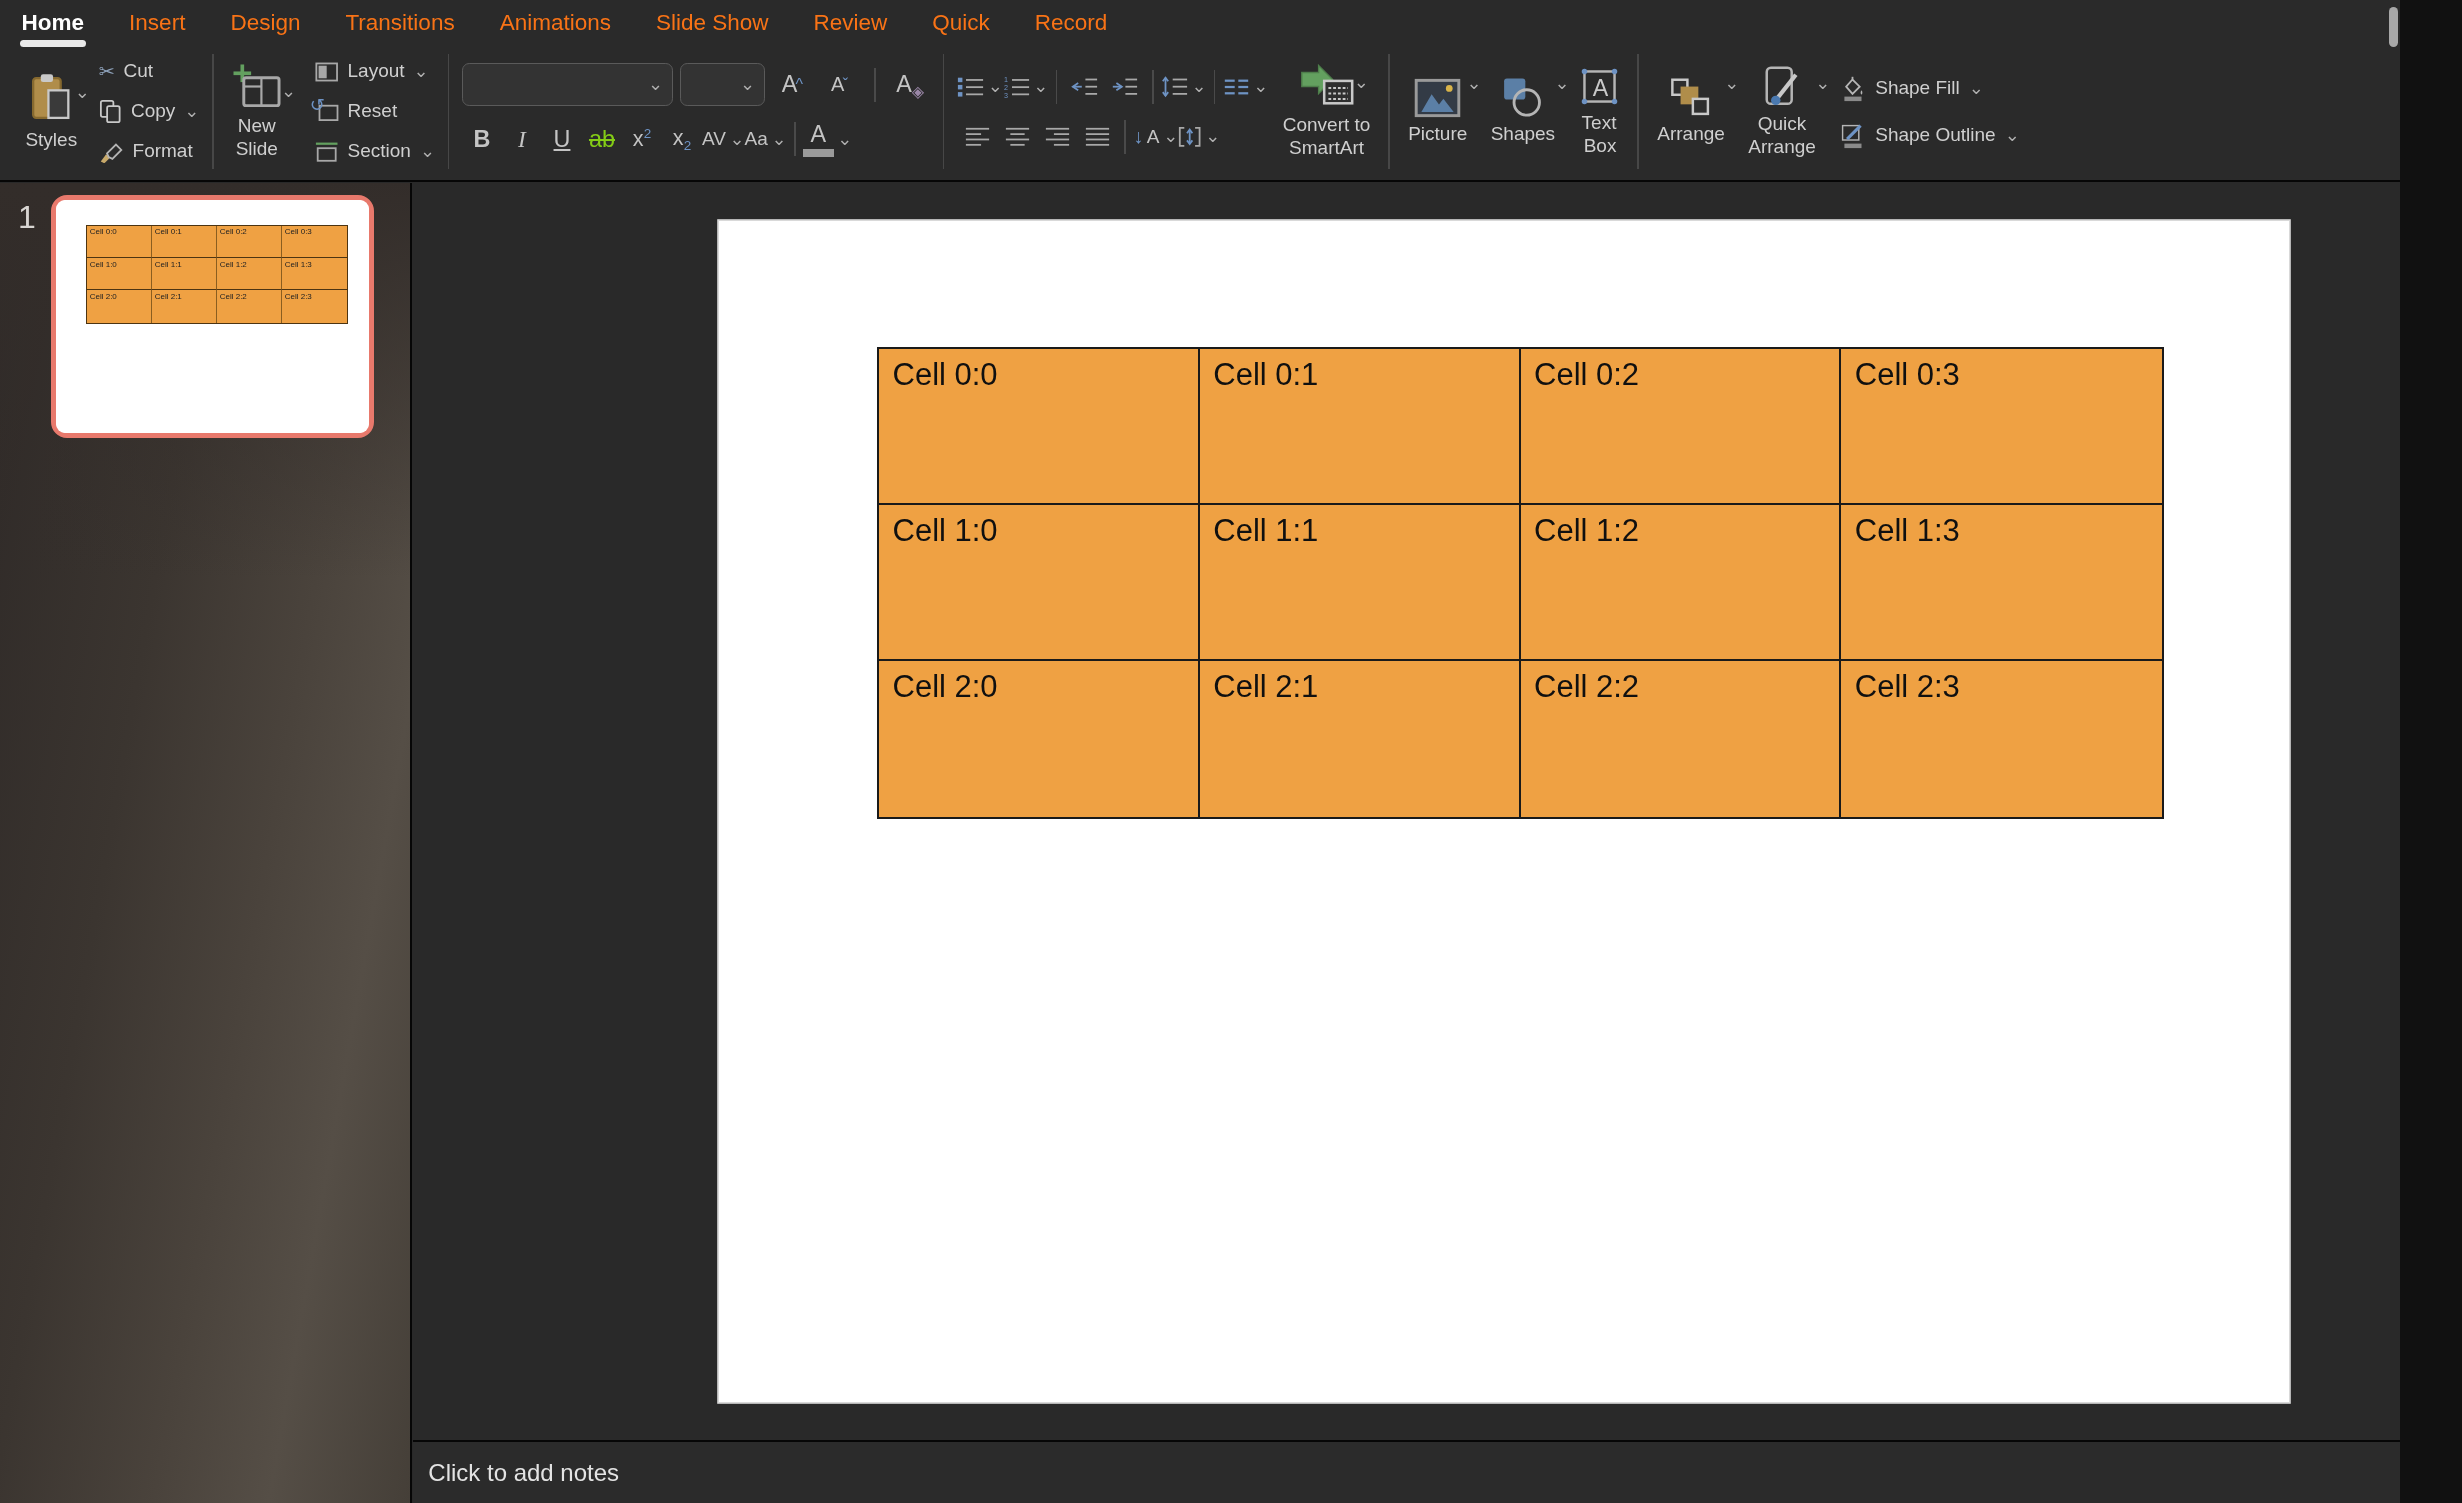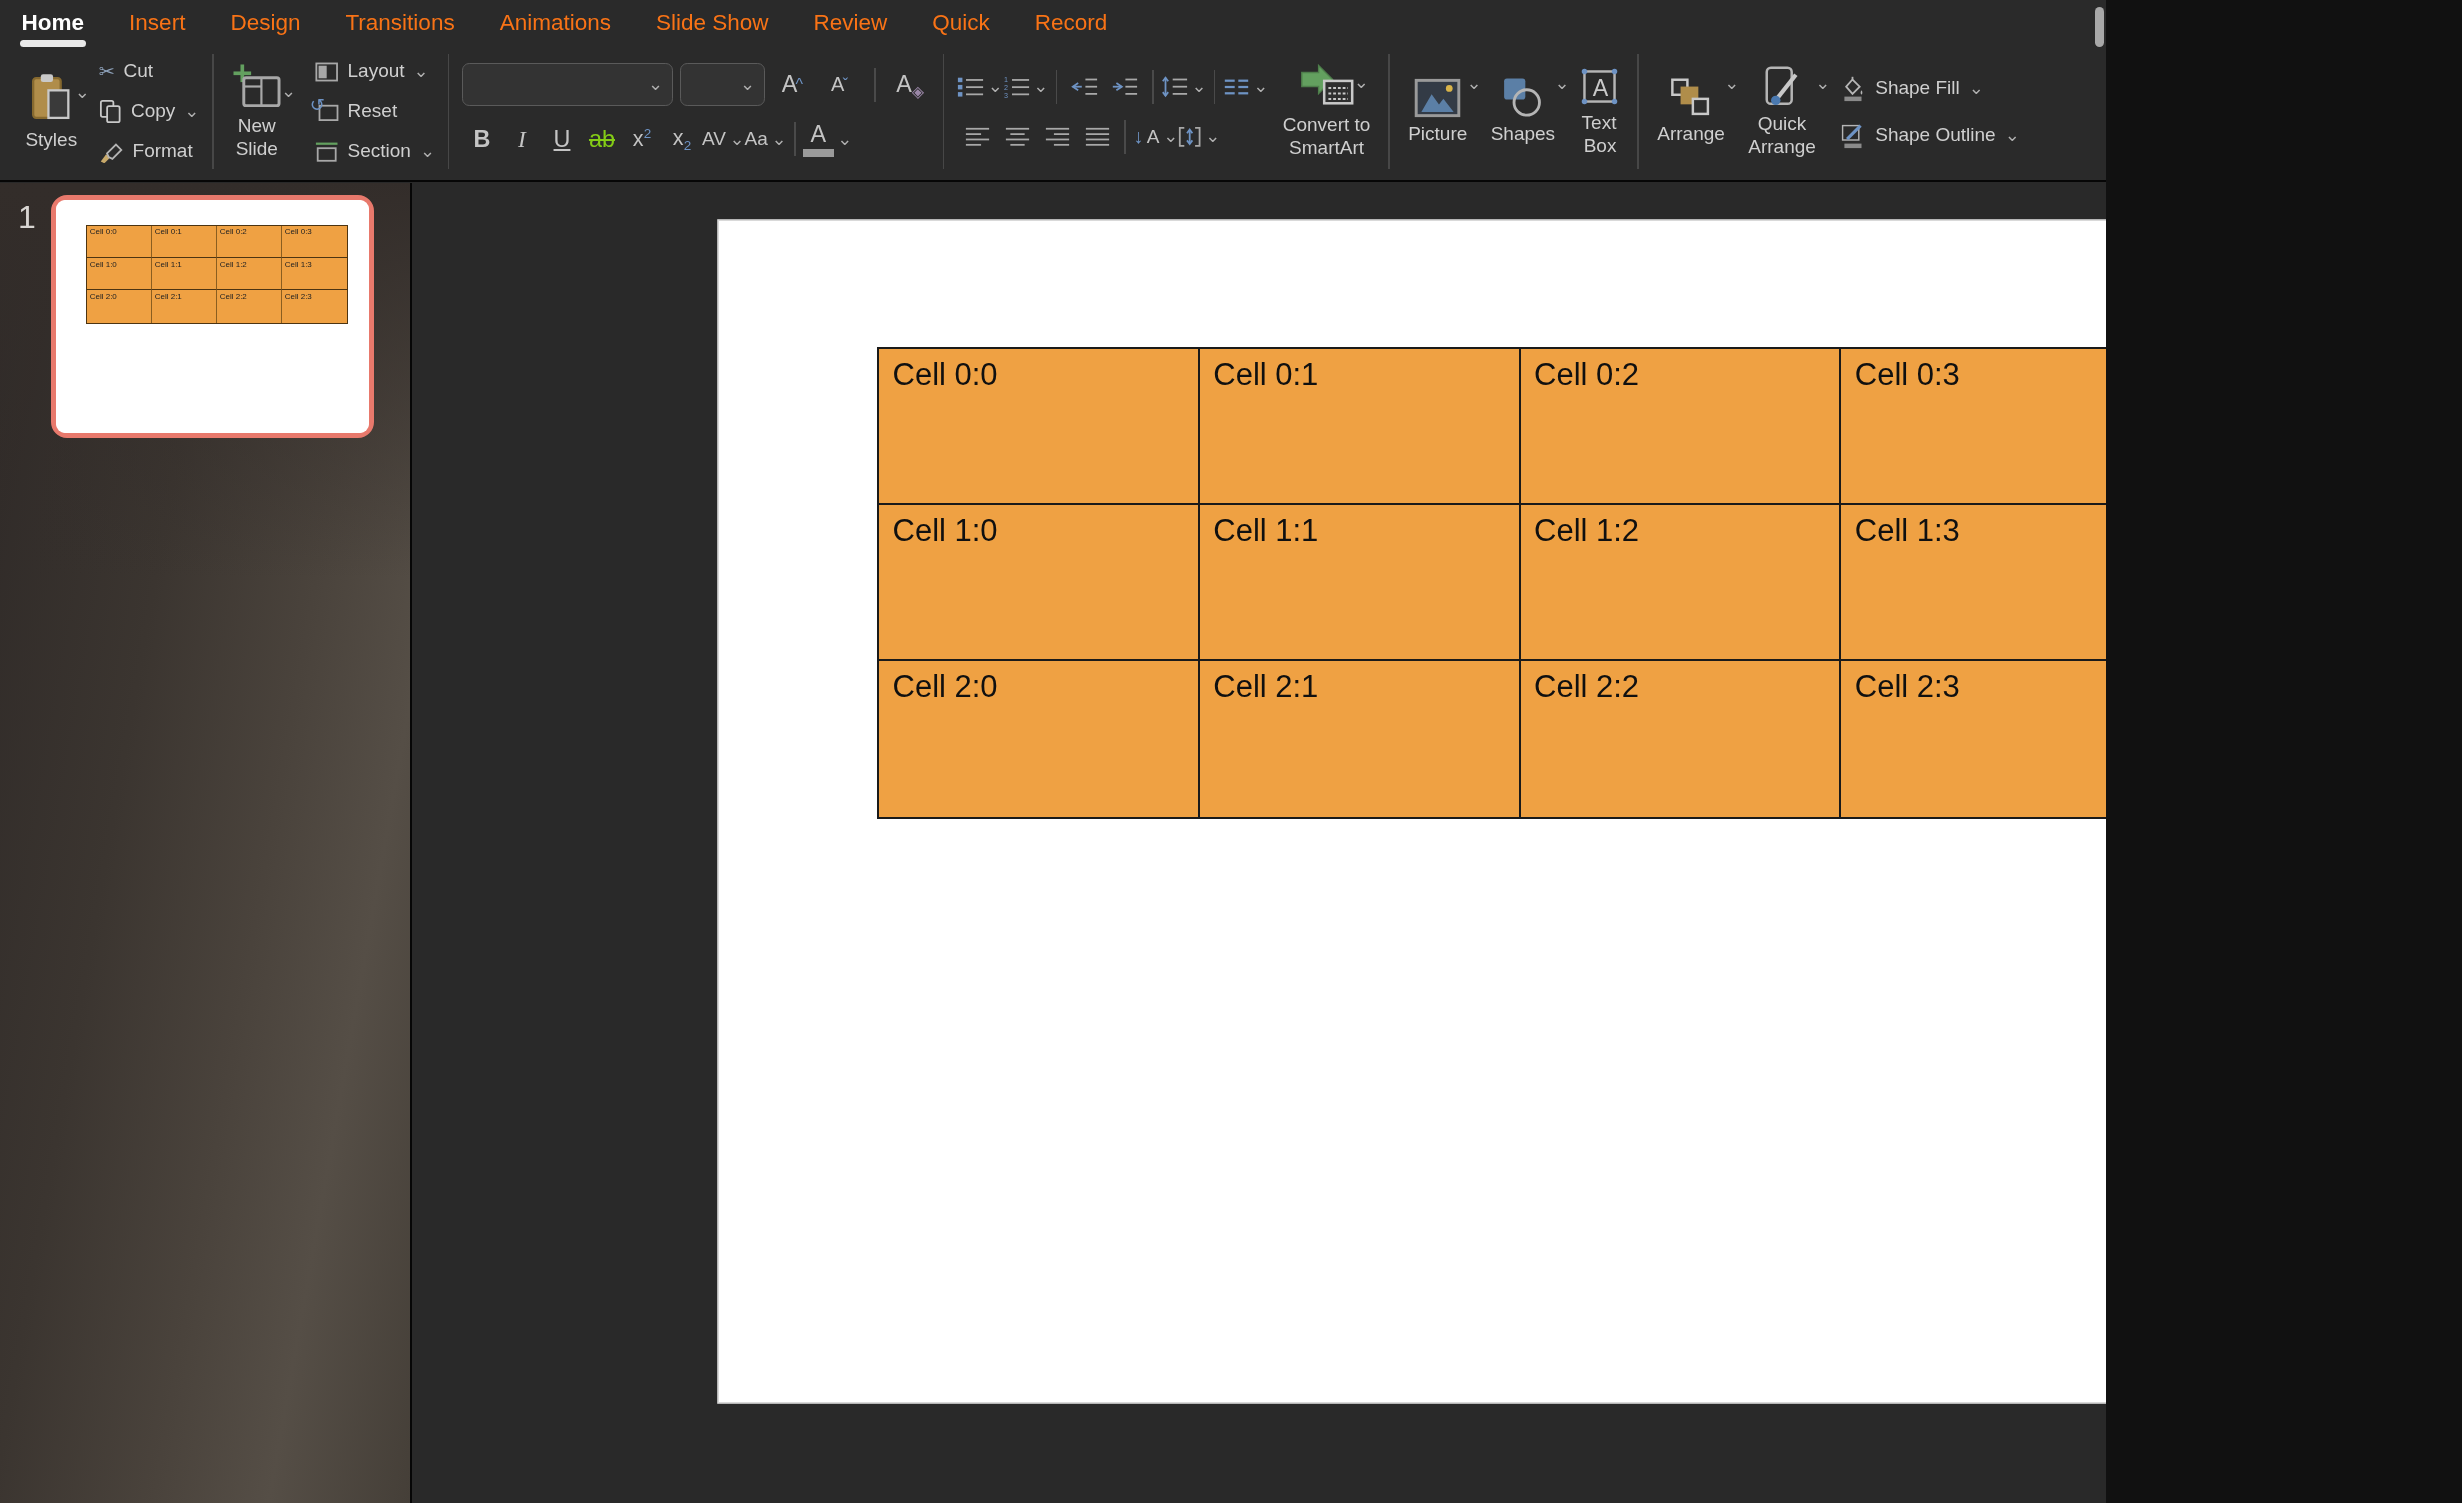--- a/index.html
+++ b/index.html
@@ -1,16 +1,16 @@
 <!DOCTYPE html>
 <html style="--ribbon_bg: #2A2A2A; --canvas_bg: #292929; --divider: #060606; --slide_bg: #FFFFFF; --table_fill: #EFA143; --table_border: #1A1A1A; --thumb_selection: #E8796C; --label_text: #CFCFCF; --accent_blue: #6E93C4; --accent_green: #63A05F; --accent_tan: #B08D4A;font-size:14.4px"><head>
 <meta charset="utf-8">
 <style>
   html,body{margin:0;padding:0;background:#111;}
-  .app{position:relative;width:2106px;height:1503px;overflow:hidden;
+  .app{position:relative;width:2400px;height:1503px;overflow:hidden;
        font-family:"Liberation Sans","DejaVu Sans",sans-serif;
        background:var(--canvas_bg,#292929);}
   
   .ribbon{position:absolute;left:0;top:0;right:0;height:180px;
           background:var(--ribbon_bg,#2A2A2A);border-bottom:2.7px solid var(--divider,#060606);}
   .tabs{display:flex;align-items:center;height:45px;padding-left:21.6px;gap:45px;}
   .tab{position:relative;color:#f97316;font-size:22.5px;cursor:default;}
   .tab.active{color:#FFFFFF;font-weight:bold;}
   .tab.active::after{content:"";position:absolute;left:-1.8px;right:-1.8px;bottom:-11.7px;height:7.2px;
                      border-radius:3.6px;background:#E9E9E9;}
@@ -501,17 +501,20 @@
         <div class="cell">Cell 1:0</div>
         <div class="cell">Cell 1:1</div>
         <div class="cell">Cell 1:2</div>
         <div class="cell">Cell 1:3</div>
         <div class="cell">Cell 2:0</div>
         <div class="cell">Cell 2:1</div>
         <div class="cell">Cell 2:2</div>
         <div class="cell">Cell 2:3</div>
       </div>
     </div>
+    <div class="notes">
+      <span class="notes-text">Click to add notes</span>
+    </div>
   </div>
 
   <div class="scrollthumb"></div>
 </div>
 
 
 </body></html>

